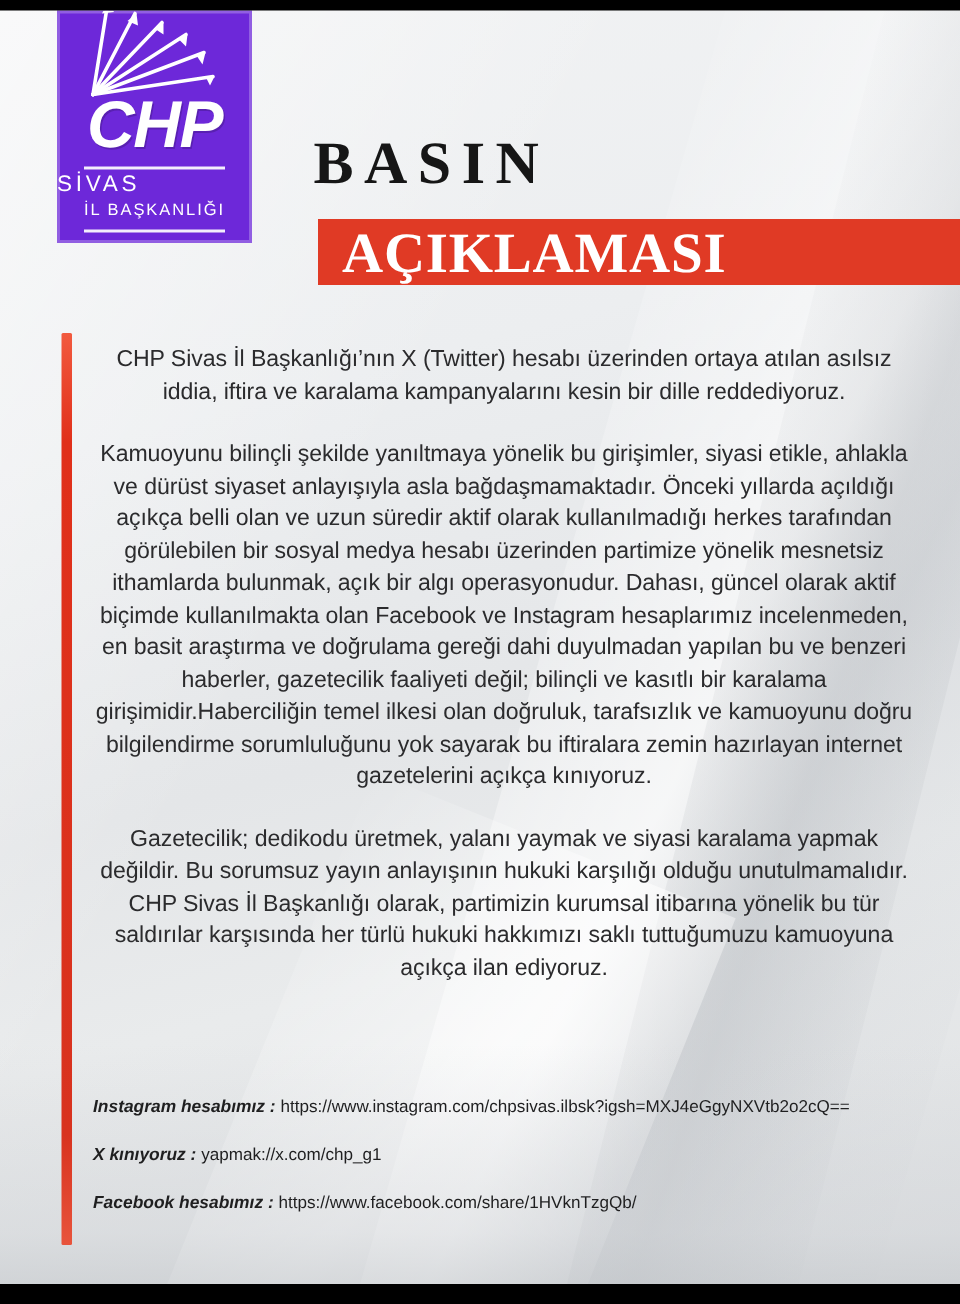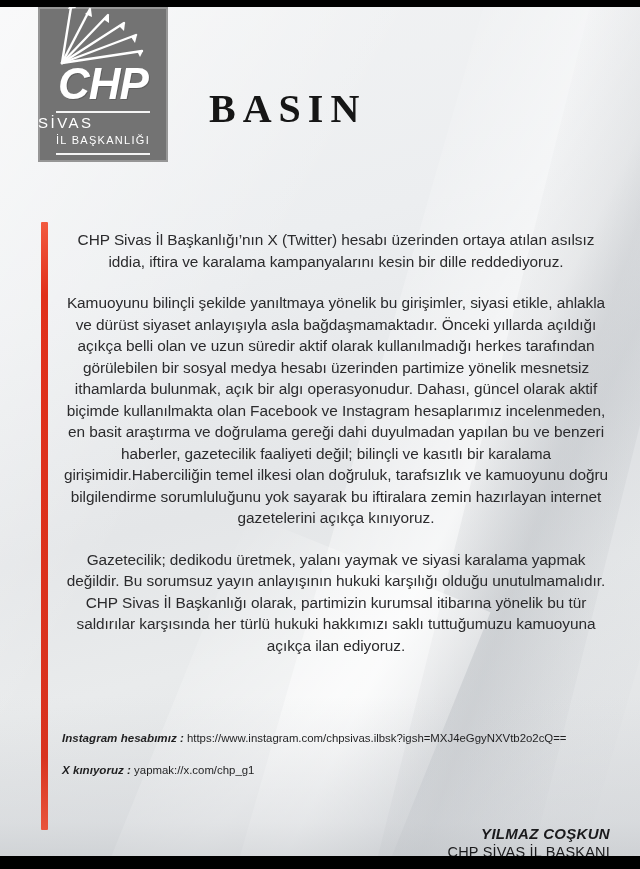--- a/index.html
+++ b/index.html
@@ -79,21 +79,21 @@
   .header {
     position: absolute;
     left: 0; top: 7px;
     width: 640px; height: 192px;
   }
 
   .logo-box {
     position: absolute;
     left: 38px; top: 0px;
     width: 130px; height: 155px;
-    background: #737373;
+    background: #6d28d9;
     box-shadow: 0 0 0 2px rgba(255,255,255,0.25) inset;
     overflow: hidden;
   }
   .logo-rays {
     position: absolute;
     left: 0; top: 0;
     width: 130px; height: 62px;
   }
   .logo-chp {
     position: absolute;
@@ -272,39 +272,42 @@
       </svg>
       <div class="logo-chp">CHP</div>
       <div class="logo-rule logo-rule-1"></div>
       <div class="logo-sivas">SİVAS</div>
       <div class="logo-sub">İL BAŞKANLIĞI</div>
       <div class="logo-rule logo-rule-2"></div>
     </div>
 
     <div class="basin">BASIN</div>
 
+    <div class="aciklama-band">
+      <div class="aciklama-text">AÇIKLAMASI</div>
+    </div>
   </div>
 
   <div class="accent-bar"></div>
 
   <div class="body-col">
     <p class="para">CHP Sivas İl Başkanlığı’nın X (Twitter) hesabı üzerinden ortaya atılan asılsız iddia, iftira ve karalama kampanyalarını kesin bir dille reddediyoruz.</p>
     <p class="para">Kamuoyunu bilinçli şekilde yanıltmaya yönelik  bu girişimler, siyasi etikle, ahlakla ve dürüst siyaset anlayışıyla asla bağdaşmamaktadır. Önceki yıllarda açıldığı açıkça belli olan ve uzun süredir aktif olarak kullanılmadığı herkes tarafından görülebilen bir sosyal medya hesabı üzerinden partimize yönelik mesnetsiz ithamlarda bulunmak, açık bir algı operasyonudur. Dahası, güncel olarak aktif biçimde kullanılmakta olan Facebook ve Instagram hesaplarımız incelenmeden, en basit araştırma ve doğrulama gereği dahi duyulmadan yapılan bu ve benzeri haberler, gazetecilik faaliyeti değil; bilinçli ve kasıtlı bir karalama girişimidir.Haberciliğin temel ilkesi olan doğruluk, tarafsızlık ve kamuoyunu doğru bilgilendirme sorumluluğunu yok sayarak bu iftiralara zemin hazırlayan internet gazetelerini açıkça kınıyoruz.</p>
     <p class="para">Gazetecilik; dedikodu üretmek, yalanı yaymak ve siyasi karalama yapmak değildir. Bu sorumsuz yayın anlayışının hukuki karşılığı olduğu unutulmamalıdır. CHP Sivas İl Başkanlığı olarak, partimizin kurumsal itibarına yönelik bu tür saldırılar karşısında her türlü hukuki hakkımızı saklı tuttuğumuzu kamuoyuna açıkça ilan ediyoruz.</p>
   </div>
 
   <div class="links">
     <div class="link-row">
       <span class="link-label">Instagram hesabımız :</span>
       <span class="link-url">https://www.instagram.com/chpsivas.ilbsk?igsh=MXJ4eGgyNXVtb2o2cQ==</span>
     </div>
     <div class="link-row">
       <span class="link-label">X kınıyoruz :</span>
       <span class="link-url">yapmak://x.com/chp_g1</span>
     </div>
+    <div class="link-row">
+      <span class="link-label">Facebook hesabımız :</span>
+      <span class="link-url">https://www.facebook.com/share/1HVknTzgQb/</span>
+    </div>
   </div>
 
-  <div class="sign">
-    <div class="sign-name">YILMAZ COŞKUN</div>
-    <div class="sign-role">CHP SİVAS İL BAŞKANI</div>
-  </div>
 
 </div>
 
 </body></html>

